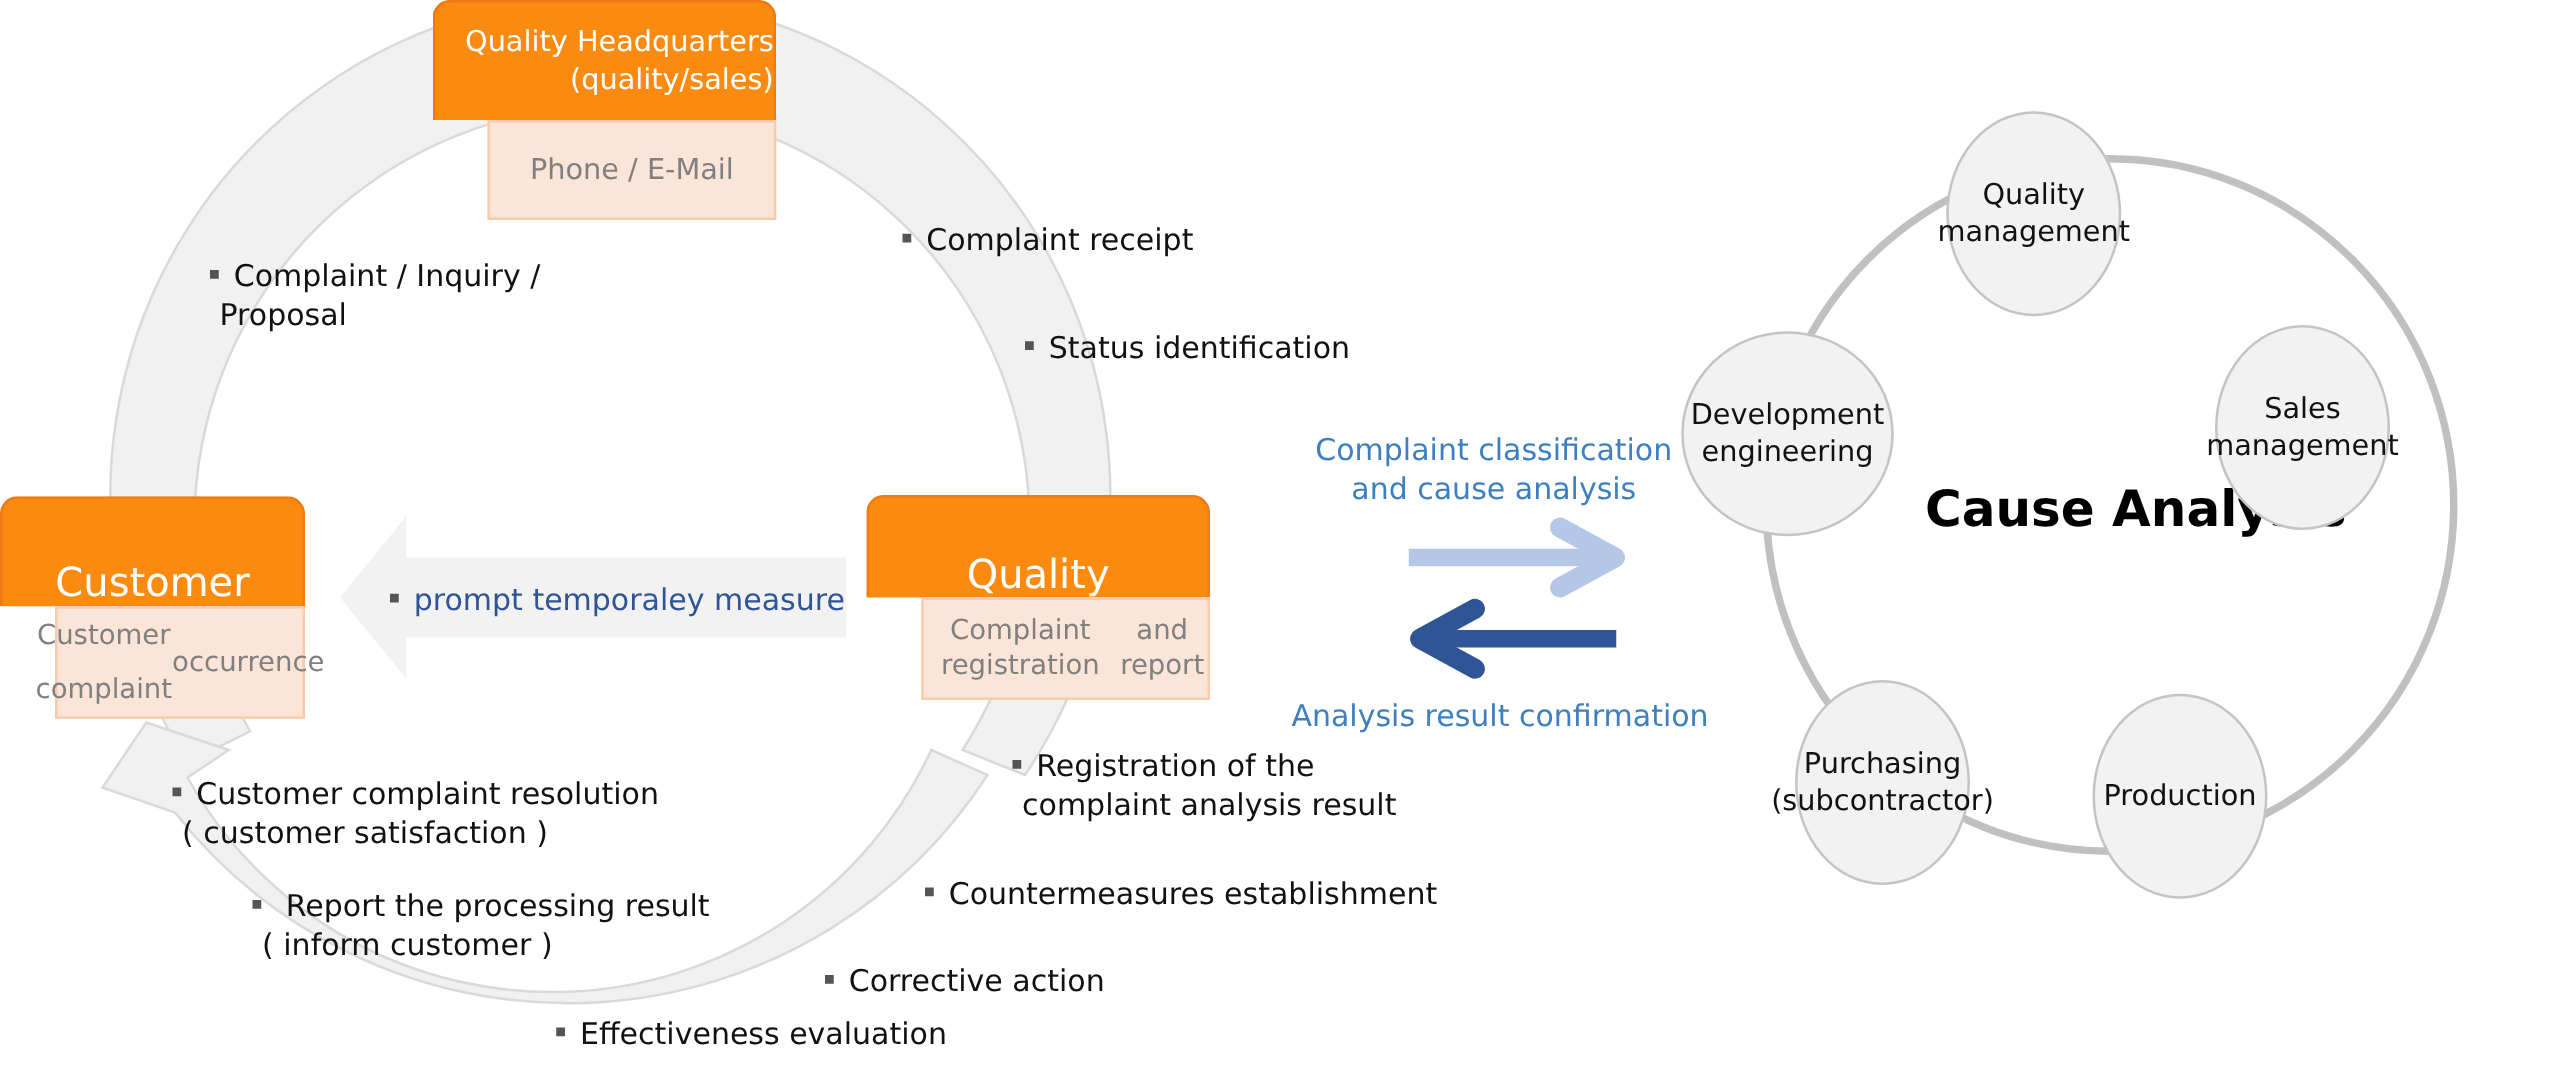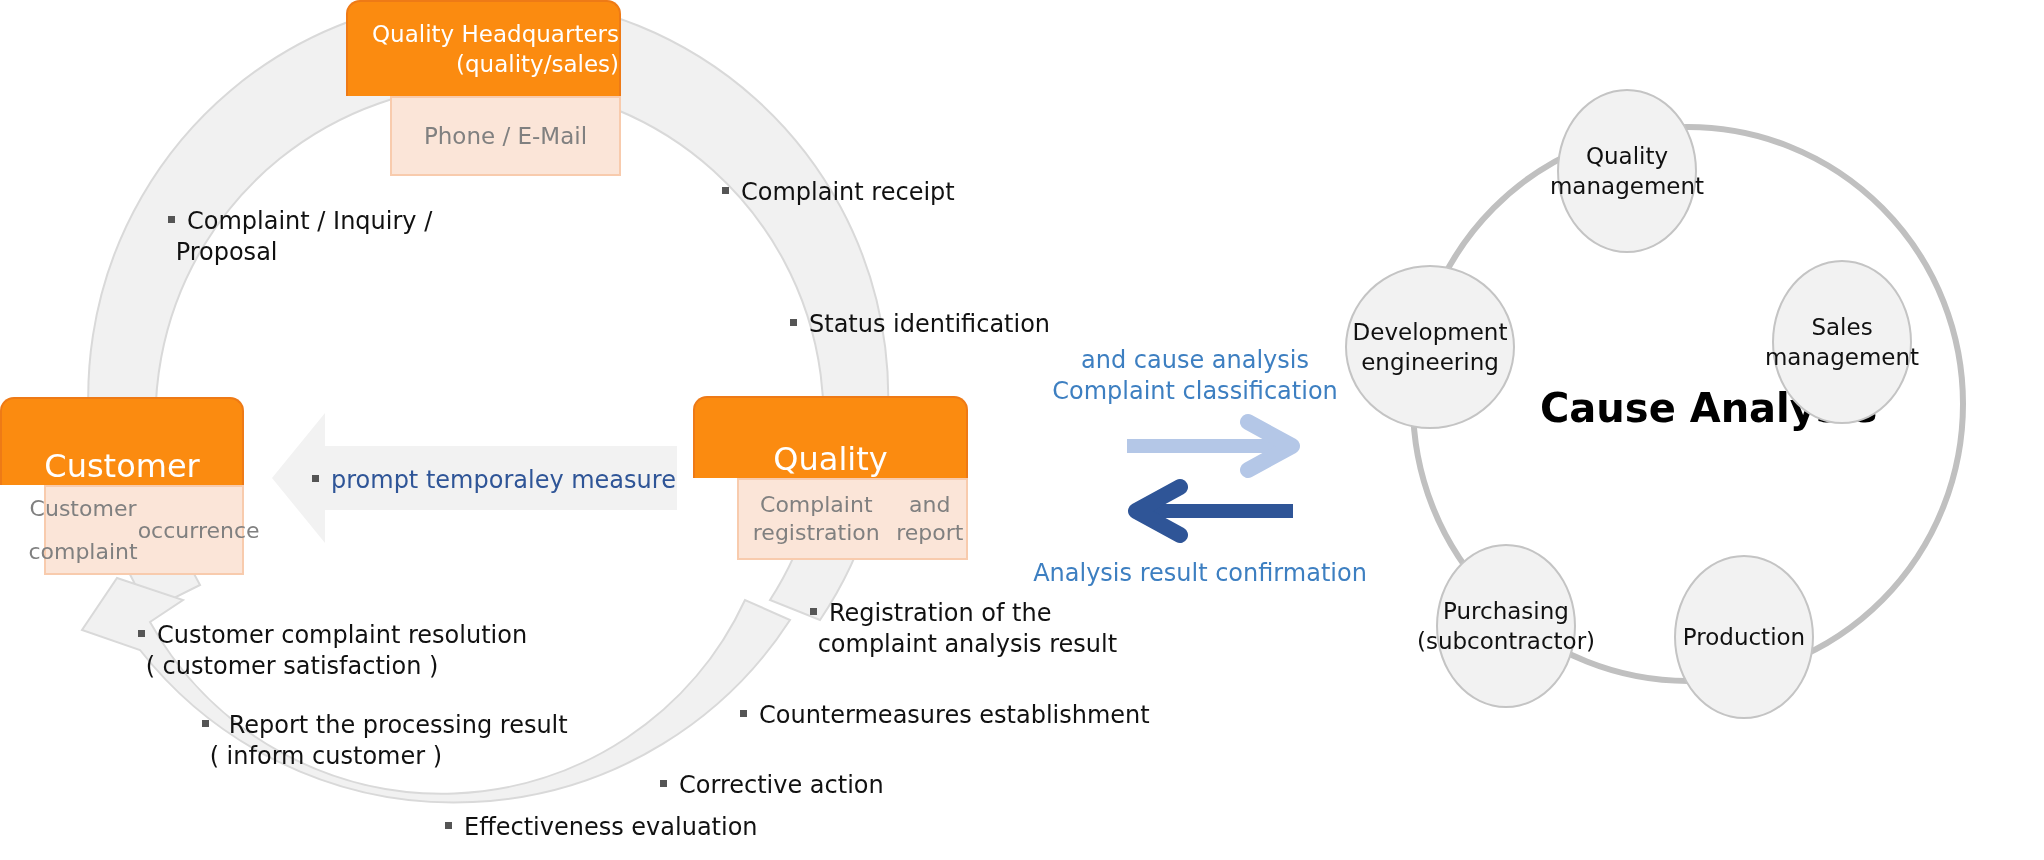--- a/index.html
+++ b/index.html
@@ -72,34 +72,34 @@
     <span>Complaint registration</span>
     <span>and report</span>
   </div>
 </div>
 
 <div class="lbl bul" style="left:312px;top:465px;color:#2f5597;">prompt temporaley measure</div>
 
 <div class="lbl bul" style="left:168px;top:206px;">Complaint / Inquiry /
  Proposal</div>
 <div class="lbl bul" style="left:722px;top:177px;">Complaint receipt</div>
-<div class="lbl bul" style="left:790px;top:263px;margin-top:46px;">Status identification</div>
+<div class="lbl bul" style="left:820px;top:263px;">Status identification</div>
 <div class="lbl bul" style="left:810px;top:598px;">Registration of the
  complaint analysis result</div>
 <div class="lbl bul" style="left:740px;top:700px;">Countermeasures establishment</div>
 <div class="lbl bul" style="left:660px;top:770px;">Corrective action</div>
 <div class="lbl bul" style="left:445px;top:812px;">Effectiveness evaluation</div>
 <div class="lbl bul" style="left:202px;top:710px;"> Report the processing result
  ( inform customer )</div>
 <div class="lbl bul" style="left:138px;top:620px;">Customer complaint resolution
  ( customer satisfaction )</div>
 
 <div class="blue" style="left:1030px;top:345px;width:330px;">
+  <div>Complaint classification</div>
   <div>and cause analysis</div>
-  <div>Complaint classification</div>
 </div>
 <div class="blue" style="left:1030px;top:558px;width:340px;">Analysis result confirmation</div>
 
 <div class="title" style="left:1540px;top:385px;">Cause Analysis</div>
 
 <div class="node" style="left:1557px;top:89px;width:140px;height:164px;">
   <div>
       <div>Quality</div>
       <div>management</div>
     </div>

